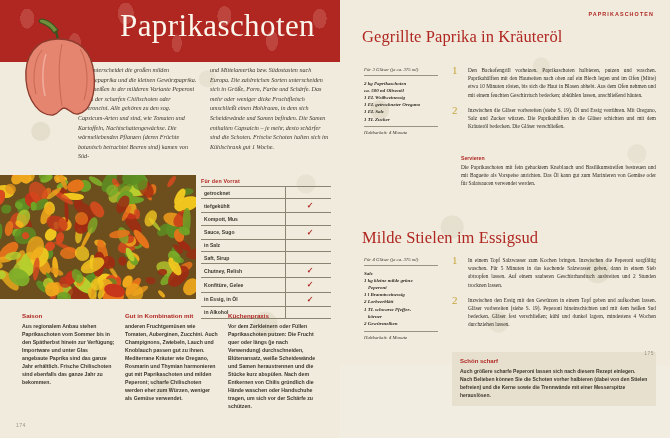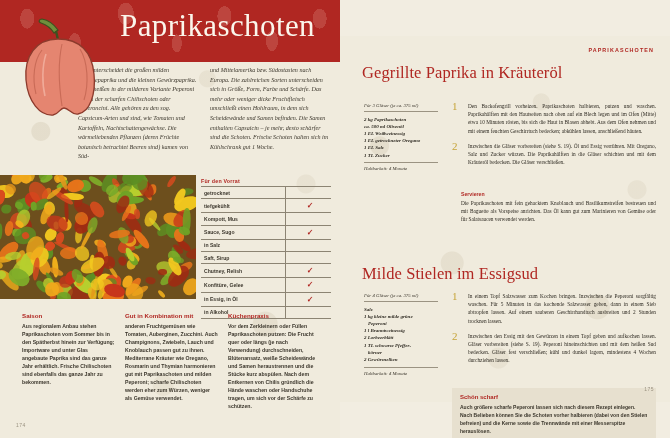--- a/index.html
+++ b/index.html
@@ -100,21 +100,21 @@
   }
 
   .folio{
     position:absolute;bottom:10px;font-family:"Liberation Sans",sans-serif;
     font-size:5px;color:#9a9281;letter-spacing:.5px;
   }
   .folio-l{left:16px;}
   .folio-r{right:16px;}
 
   
-  .right-page{width:330px;height:366px;position:relative;margin-top:36px;}
+  .right-page{width:330px;height:366px;position:relative;}
   .running-head{
     position:absolute;right:16px;top:11px;
     color:#b02722;font-family:"Liberation Sans",sans-serif;
     font-size:5.4px;font-weight:bold;letter-spacing:1.1px;
   }
   .recipe-title{
     position:absolute;left:22px;color:#b02722;
     font-family:"Liberation Serif", serif;font-size:16.5px;letter-spacing:.1px;
   }
   #t1{top:27px;}

